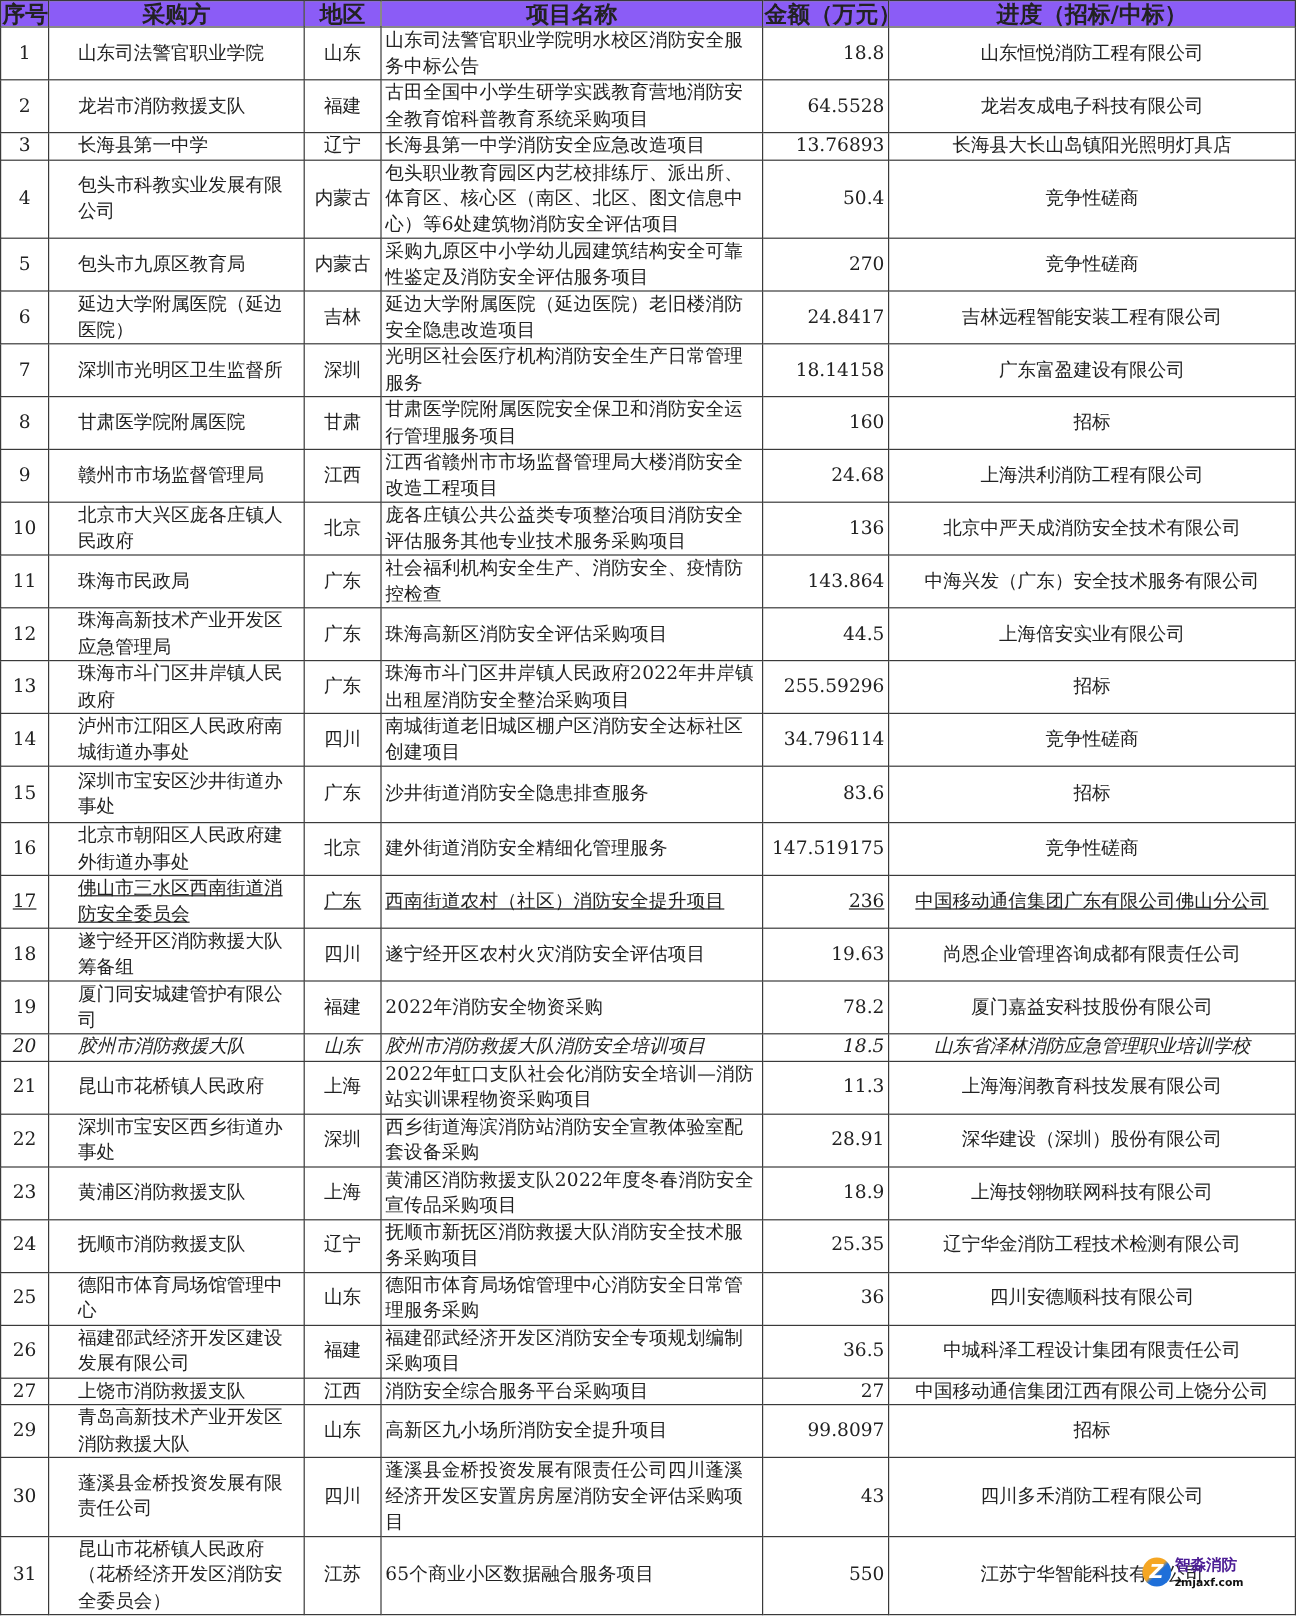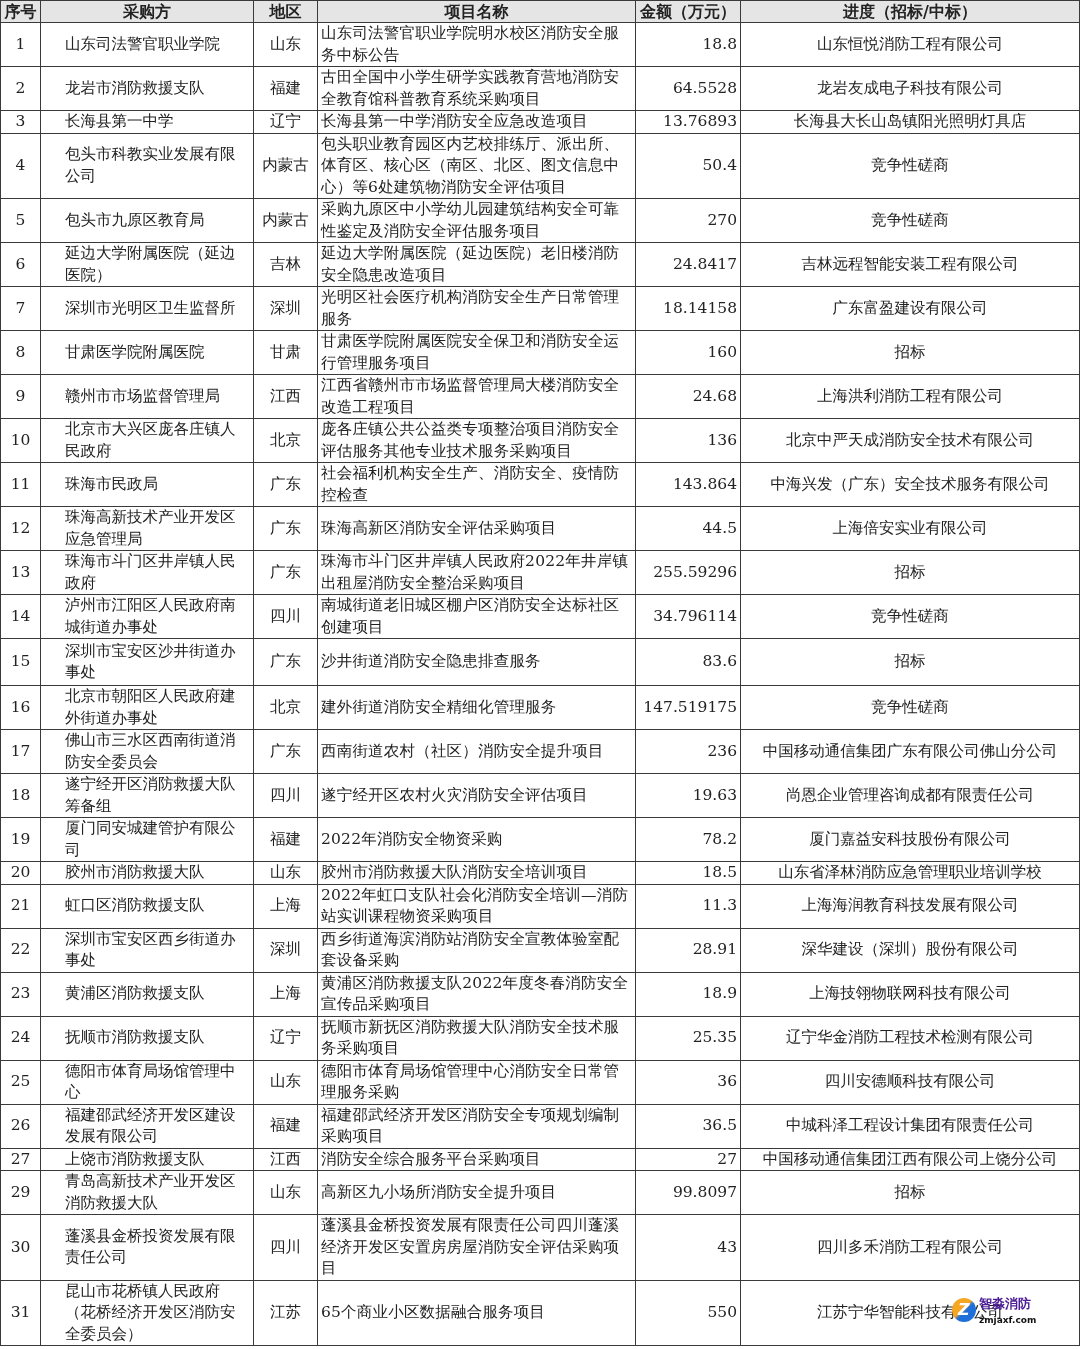--- a/index.html
+++ b/index.html
@@ -2,21 +2,21 @@
 <html><head>
 <meta charset="utf-8">
 <style>
   html, body { margin: 0; padding: 0; background: #ffffff; }
   body { width: 1080px; height: 1349px; overflow: hidden; position: relative;
          font-family: "DejaVu Serif", "Liberation Serif", serif; color: #222; }
   table { border-collapse: collapse; table-layout: fixed; width: 1079px; position: absolute; left: 0; top: 0; }
   col.c0 { width: 40px; } col.c1 { width: 213px; } col.c2 { width: 64px; }
   col.c3 { width: 318px; } col.c4 { width: 105px; } col.c5 { width: 339px; }
   th, td { border: 1px solid #3a3a3a; padding: 0 3px; font-size: 15.5px; line-height: 21.5px; overflow: hidden; }
-  th { background: #e5e5e5; font-weight: bold; font-size: 16px; height: 21px; line-height: 20px; text-align: center; white-space: nowrap; padding: 0 1px; }
+  th { background: #8b5cf6; font-weight: bold; font-size: 19px; height: 21px; line-height: 20px; text-align: center; white-space: nowrap; padding: 0 1px; }
   td.num { text-align: center; }
   td.buyer { text-align: left; padding-left: 24px; }
   td.region { text-align: center; }
   td.project { text-align: left; letter-spacing: 0.2px; }
   td.amount { text-align: right; }
   td.status { text-align: center; white-space: nowrap; }
   .watermark { position: absolute; left: 952px; top: 1292px; width: 125px; height: 36px; display: flex; align-items: center; }
   .wm-logo { width: 24px; height: 24px; border-radius: 50%; background: linear-gradient(135deg, #f5a623 0%, #f5a623 45%, #1e6fd9 55%, #1e6fd9 100%); position: relative; }
   .wm-logo::after { content: "Z"; position: absolute; left: 6px; top: 2px; color: #fff; font: bold 16px "DejaVu Sans", sans-serif; font-style: italic; }
   .wm-text { margin-left: 3px; display: flex; flex-direction: column; line-height: 1; }
@@ -167,21 +167,21 @@
         <td class="status">招标</td>
       </tr>
       <tr style="height: 44px;">
         <td class="num">16</td>
         <td class="buyer">北京市朝阳区人民政府建外街道办事处</td>
         <td class="region">北京</td>
         <td class="project">建外街道消防安全精细化管理服务</td>
         <td class="amount">147.519175</td>
         <td class="status">竞争性磋商</td>
       </tr>
-      <tr style="height: 43px;">
+      <tr style="height: 43px; text-decoration: underline;">
         <td class="num">17</td>
         <td class="buyer">佛山市三水区西南街道消防安全委员会</td>
         <td class="region">广东</td>
         <td class="project">西南街道农村（社区）消防安全提升项目</td>
         <td class="amount">236</td>
         <td class="status">中国移动通信集团广东有限公司佛山分公司</td>
       </tr>
       <tr style="height: 44px;">
         <td class="num">18</td>
         <td class="buyer">遂宁经开区消防救援大队筹备组</td>
@@ -191,31 +191,31 @@
         <td class="status">尚恩企业管理咨询成都有限责任公司</td>
       </tr>
       <tr style="height: 21px;">
         <td class="num">19</td>
         <td class="buyer">厦门同安城建管护有限公司</td>
         <td class="region">福建</td>
         <td class="project">2022年消防安全物资采购</td>
         <td class="amount">78.2</td>
         <td class="status">厦门嘉益安科技股份有限公司</td>
       </tr>
-      <tr style="height: 22px;">
+      <tr style="height: 22px; font-style: italic;">
         <td class="num">20</td>
         <td class="buyer">胶州市消防救援大队</td>
         <td class="region">山东</td>
         <td class="project">胶州市消防救援大队消防安全培训项目</td>
         <td class="amount">18.5</td>
         <td class="status">山东省泽林消防应急管理职业培训学校</td>
       </tr>
       <tr style="height: 44px;">
         <td class="num">21</td>
-        <td class="buyer">虹口区消防救援支队</td>
+        <td class="buyer">昆山市花桥镇人民政府</td>
         <td class="region">上海</td>
         <td class="project">2022年虹口支队社会化消防安全培训—消防站实训课程物资采购项目</td>
         <td class="amount">11.3</td>
         <td class="status">上海海润教育科技发展有限公司</td>
       </tr>
       <tr style="height: 44px;">
         <td class="num">22</td>
         <td class="buyer">深圳市宝安区西乡街道办事处</td>
         <td class="region">深圳</td>
         <td class="project">西乡街道海滨消防站消防安全宣教体验室配套设备采购</td>

